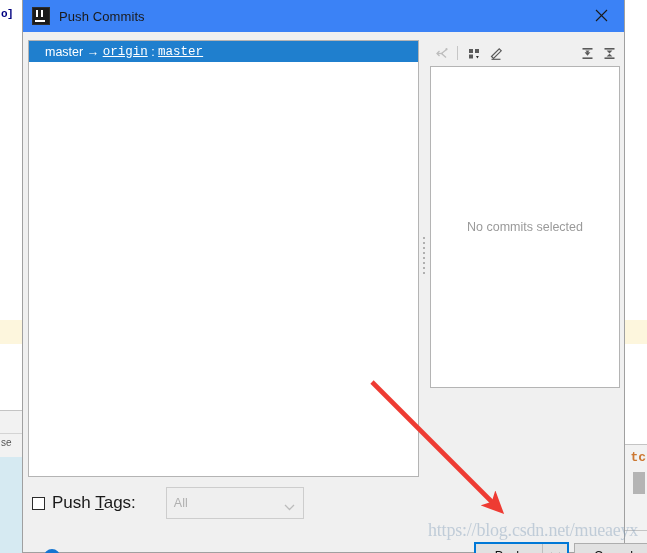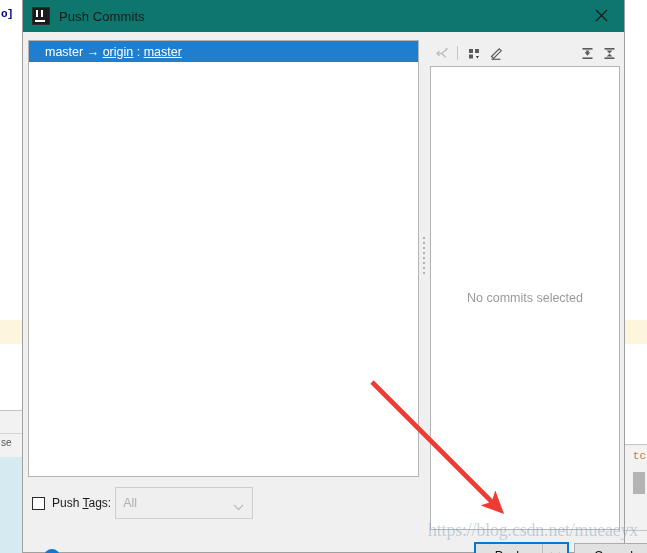--- a/index.html
+++ b/index.html
@@ -79,23 +79,23 @@
     background: #ffffff;
   }
   #bg-right-panel {
     right: 0; top: 444px; width: 22px; height: 109px;
     background: #f2f2f2;
     border-top: 1px solid #c4c4c4;
   }
   #bg-right-code {
     right: 1px; top: 450px;
     font-family: "Liberation Mono", monospace;
-    font-size: 11px;
+    font-size: 13px;
     color: #cc7832;
-    font-weight: normal;
+    font-weight: bold;
     white-space: nowrap;
   }
   #bg-right-scroll {
     right: 2px; top: 472px; width: 12px; height: 22px;
     background: #b4b4b4;
   }
   #bg-right-divider {
     right: 0; top: 530px; width: 22px; height: 1px;
     background: #c4c4c4;
   }
@@ -109,21 +109,21 @@
     background: #f0f0f0;
     border: 1px solid #a0a0a0;
     border-top: none;
     box-sizing: border-box;
   }
 
   
   #titlebar {
     position: relative;
     height: 32px;
-    background: #0f766e;
+    background: #3b82f6;
     display: flex;
     align-items: center;
     padding-left: 9px;
     box-sizing: border-box;
   }
   #app-icon {
     width: 16px; height: 16px;
     background: #1b1b1b;
     border: 1px solid #2d2d2d;
     position: relative;
@@ -180,21 +180,21 @@
     height: 21px;
     background: #1f7fce;
     display: flex;
     align-items: center;
     padding-left: 16px;
     color: #ffffff;
     font-size: 12.5px;
     cursor: default;
   }
   #repo-row .seg { white-space: pre; }
-  #repo-row .link { text-decoration: underline; }
+  #repo-row .link { text-decoration: underline; font-family: Liberation Mono, monospace; }
 
   
   #splitter {
     position: absolute;
     left: 396px; top: 8px;
     width: 11px; height: 437px;
     background: #f0f0f0;
     cursor: col-resize;
   }
   #splitter .grip {
@@ -231,21 +231,21 @@
   }
   .tb-sep {
     width: 1px; height: 14px;
     background: #c6c6c6;
     margin: 0 5px;
   }
   .tb-spacer { flex: 1; }
   #detail-body {
     position: absolute;
     left: 0; top: 26px;
-    width: 190px; height: 464px;
+    width: 190px; height: 322px;
     background: #ffffff;
     border: 1px solid #b4b4b4;
     box-sizing: border-box;
     display: flex;
     align-items: center;
     justify-content: center;
   }
   #no-commits-text {
     color: #9a9a9a;
     font-size: 12.5px;
@@ -260,23 +260,23 @@
   }
   #push-tags-checkbox {
     width: 13px; height: 13px;
     background: #ffffff;
     border: 1px solid #2b2b2b;
     box-sizing: border-box;
     margin-right: 7px;
     flex: none;
   }
   #push-tags-label {
-    font-size: 12px;
+    font-size: 17px;
     color: #1a1a1a;
-    margin-right: 4px;
+    margin-right: 30px;
     white-space: nowrap;
   }
   #push-tags-label u { text-decoration: underline; }
   #push-tags-combo {
     width: 138px; height: 32px;
     background: #efefef;
     border: 1px solid #cdcdcd;
     box-sizing: border-box;
     display: flex;
     align-items: center;

